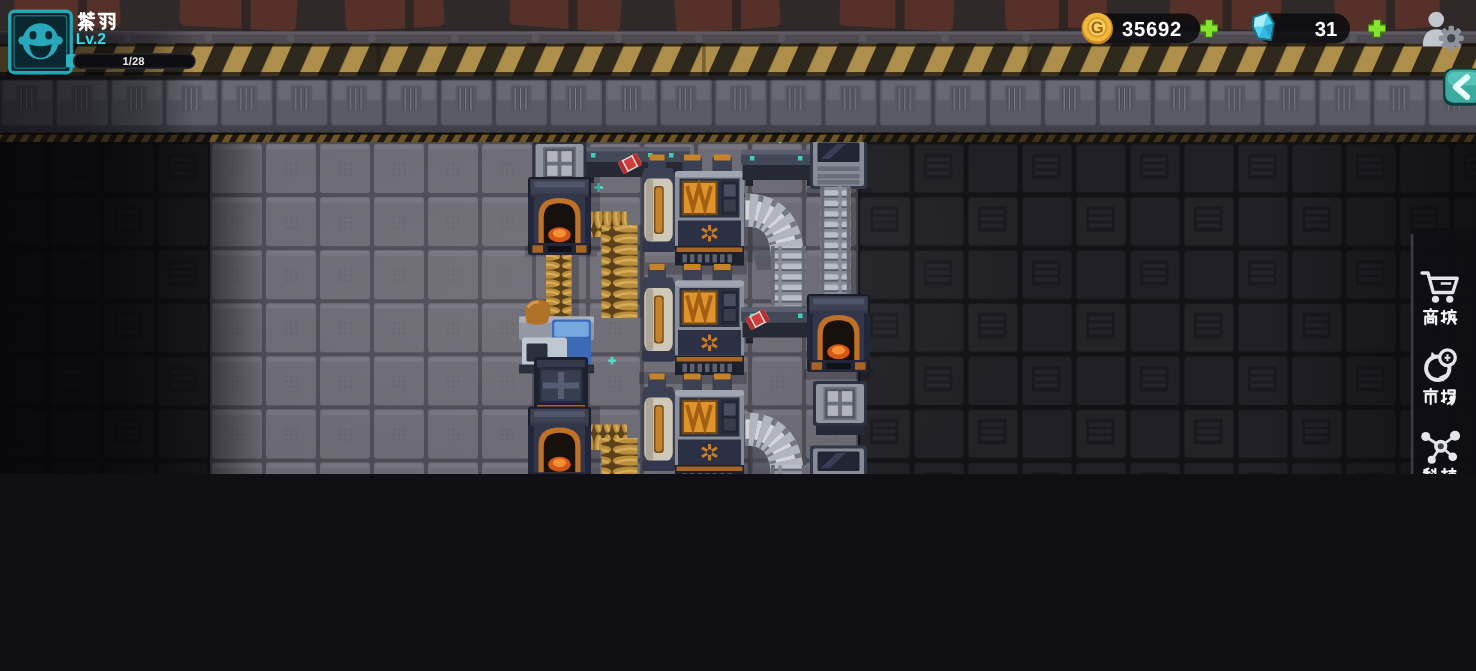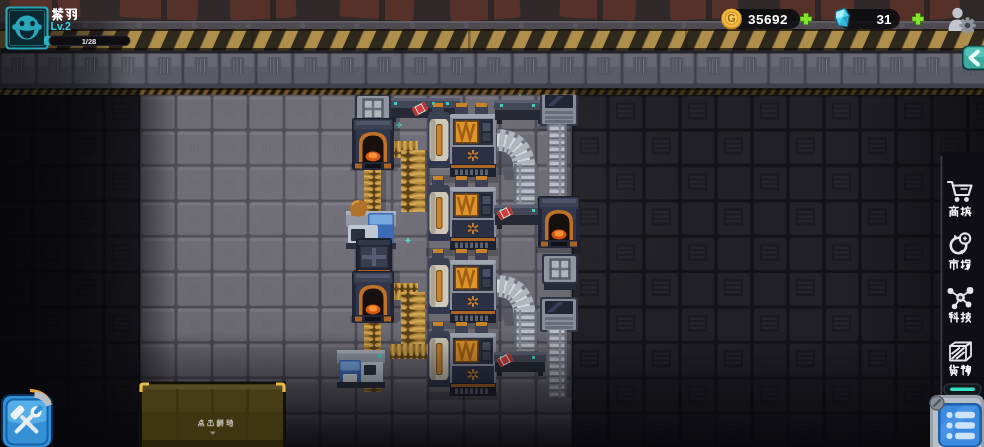--- a/index.html
+++ b/index.html
@@ -1,16 +1,16 @@
 <!DOCTYPE html>
 <html><head><meta charset="utf-8">
 <style>
 html,body{margin:0;padding:0;background:#101014;}
 *{font-family:"Liberation Sans",sans-serif;}
-#stage{position:relative;width:984px;height:447px;overflow:hidden;}
+#stage{position:relative;width:984px;height:316px;overflow:hidden;}
 </style></head>
 <body>
 <div id="stage">
 <svg width="984" height="447" viewBox="0 0 984 447">
 <defs>
 <pattern id="pLight" x="140" y="94.6" width="36" height="35.4" patternUnits="userSpaceOnUse">
   <rect width="36" height="35.4" fill="#4b4b54"></rect>
   <rect x="1.3" y="1.3" width="33.4" height="32.8" rx="1.8" fill="#6d6c76"></rect>
   <rect x="2" y="2" width="32" height="3" rx="1.5" fill="#787781"></rect>
   <g fill="#66656f">

